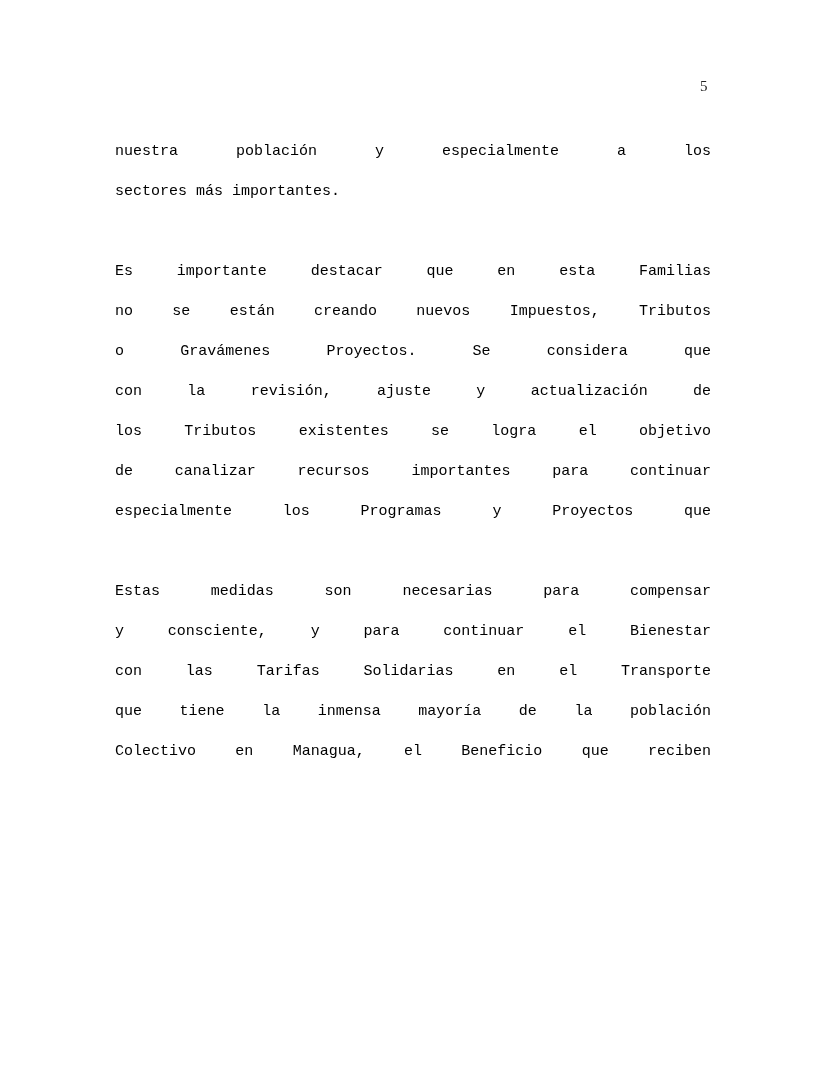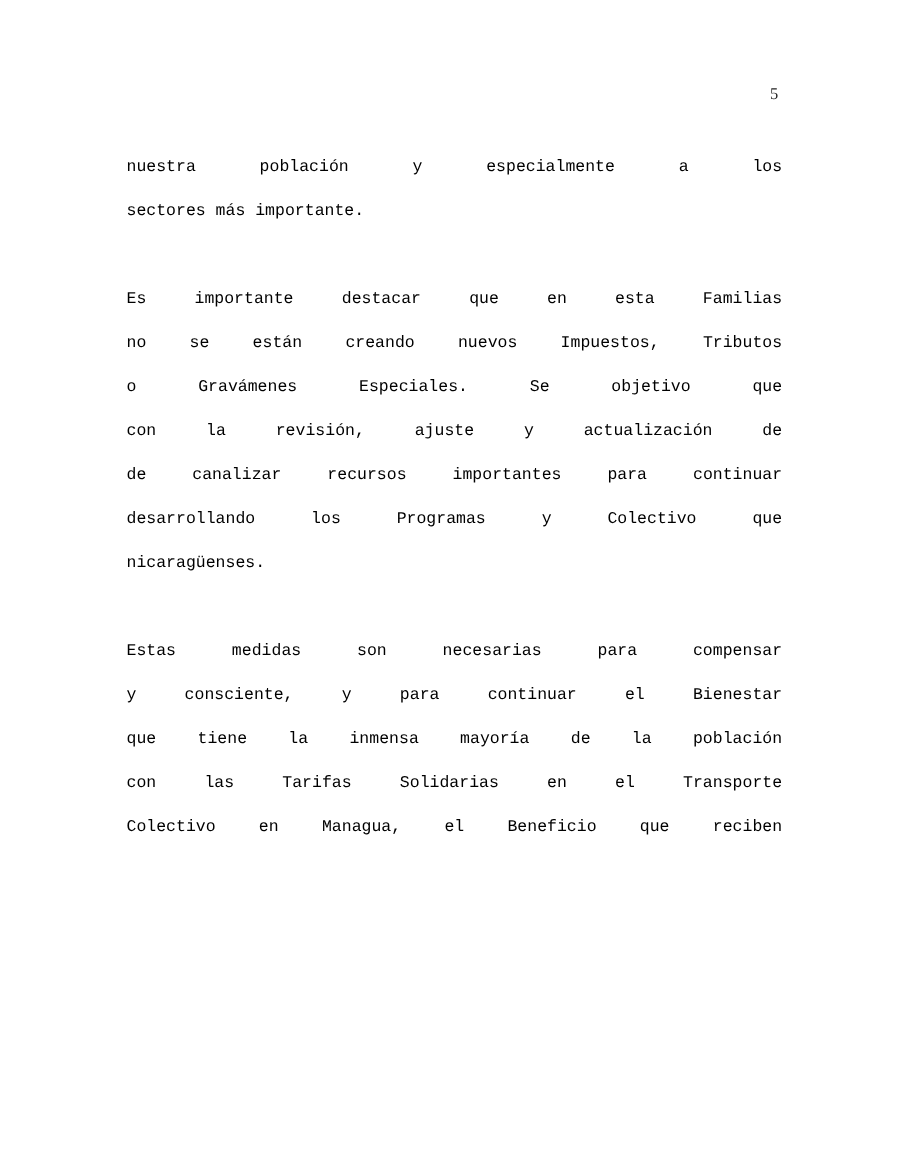--- a/index.html
+++ b/index.html
@@ -21,34 +21,34 @@
   </style>
 </head>
 <body>
 
 <div>
   <div class="page-number">5</div>
 
   <div class="body-text">
     <div>
       <div class="line">nuestra población y especialmente a los</div>
-      <div class="line last">sectores más importante.</div>
+      <div class="line last">sectores más importantes.</div>
     </div>
     <div class="gap"></div>
     <div>
       <div class="line">Es importante destacar que en esta Familias</div>
       <div class="line">no se están creando nuevos Impuestos, Tributos</div>
-      <div class="line">o Gravámenes Especiales. Se objetivo que</div>
+      <div class="line">o Gravámenes Proyectos. Se considera que</div>
       <div class="line">con la revisión, ajuste y actualización de</div>
+      <div class="line">los Tributos existentes se logra el objetivo</div>
       <div class="line">de canalizar recursos importantes para continuar</div>
-      <div class="line">desarrollando los Programas y Colectivo que</div>
-      <div class="line last">nicaragüenses.</div>
+      <div class="line">especialmente los Programas y Proyectos que</div>
     </div>
     <div class="gap"></div>
     <div>
       <div class="line">Estas medidas son necesarias para compensar</div>
       <div class="line">y consciente, y para continuar el Bienestar</div>
+      <div class="line">con las Tarifas Solidarias en el Transporte</div>
       <div class="line">que tiene la inmensa mayoría de la población</div>
-      <div class="line">con las Tarifas Solidarias en el Transporte</div>
       <div class="line">Colectivo en Managua, el Beneficio que reciben</div>
     </div>
   </div>
 </div>
 
 </body></html>

